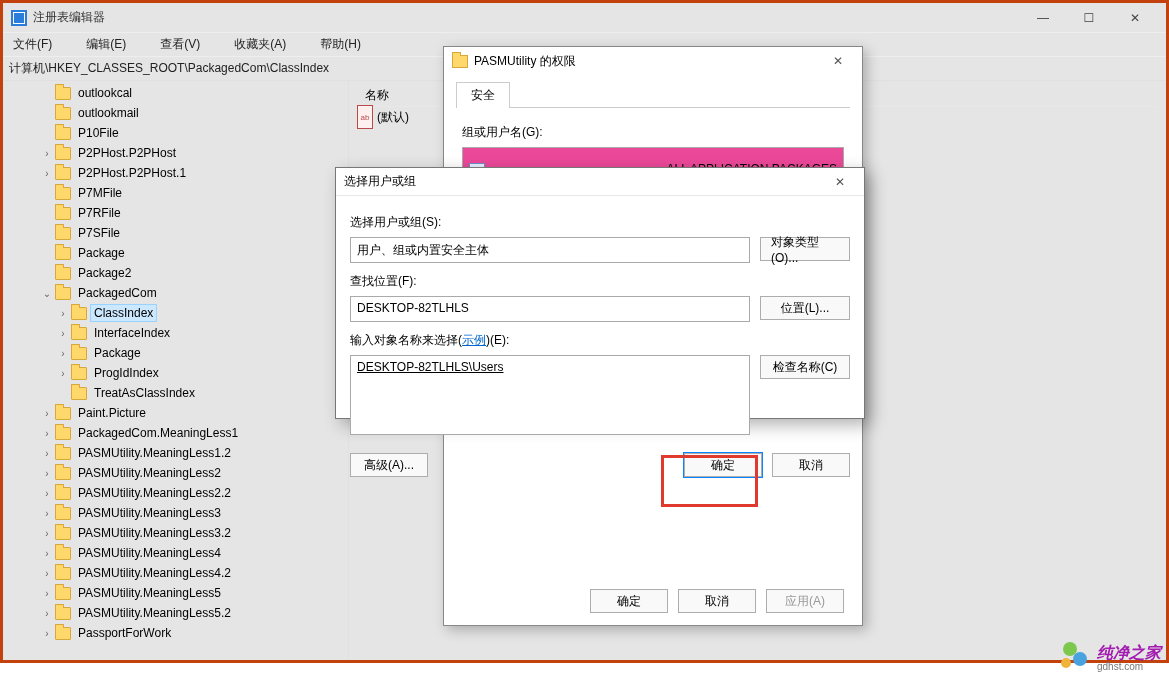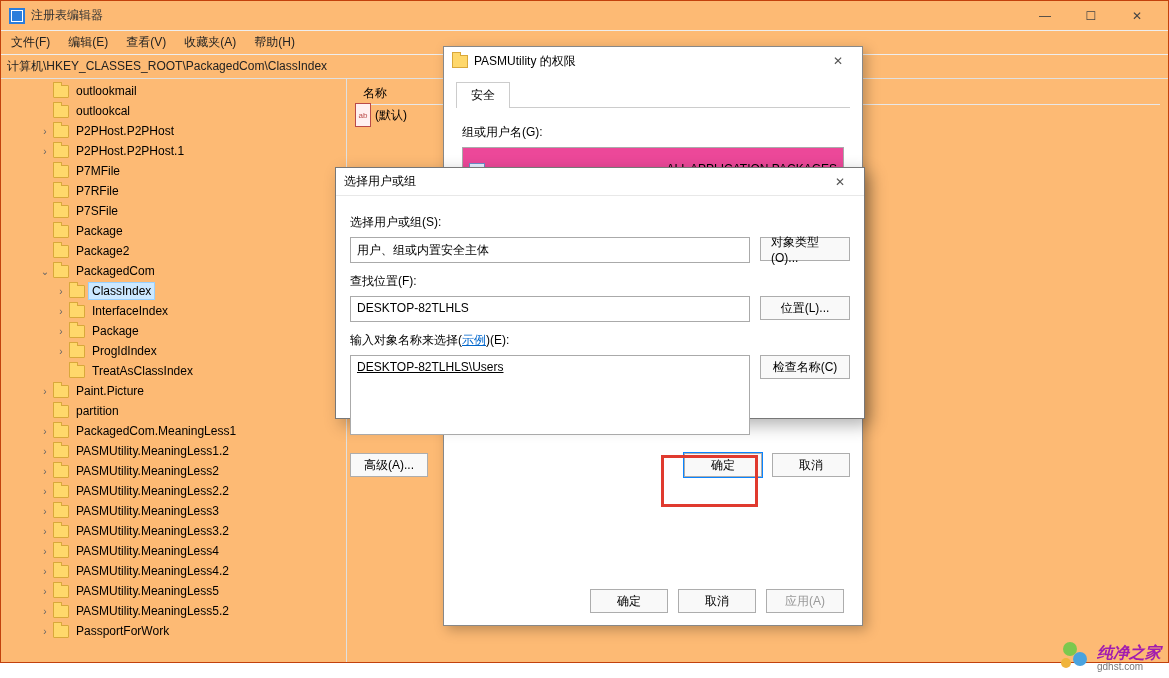--- a/index.html
+++ b/index.html
@@ -1,25 +1,25 @@
 <!DOCTYPE html>
 <html><head>
 <meta charset="utf-8">
 <style>
 * { box-sizing: border-box; margin: 0; padding: 0; font-family: "Microsoft YaHei", "Segoe UI", sans-serif; font-size: 12px; }
 body { background: #fff; width: 1169px; height: 678px; position: relative; overflow: hidden; }
 
-.main-window { position: absolute; left: 0; top: 0; width: 1169px; height: 663px; border: 1px solid #c2410c; background: #fdba74; }
+.main-window { position: absolute; left: 0; top: 0; width: 1169px; height: 663px; border: 3px solid #c2410c; background: #e5e5e5; }
 .titlebar { height: 30px; display: flex; align-items: center; padding: 0 8px; border-bottom: 1px solid #eee; }
 .titlebar .app-icon { width: 16px; height: 16px; background: #2a7ddb; margin-right: 6px; display: inline-block; position: relative; }
 .titlebar .app-icon::before { content: ""; position: absolute; inset: 2px; border: 1px solid #fff; }
 .titlebar .title-text { flex: 1; color: #333; }
 .titlebar .win-ctrl { width: 46px; height: 30px; display: flex; align-items: center; justify-content: center; color: #444; }
 
-.menubar { height: 24px; display: flex; align-items: center; padding: 0 4px; gap: 6px; border-bottom: 1px solid #eee; }
+.menubar { height: 24px; display: flex; align-items: center; padding: 0 4px; gap: 22px; border-bottom: 1px solid #eee; }
 .menubar .menu-item { padding: 2px 6px; color: #222; }
 
 .addressbar { height: 24px; border-bottom: 1px solid #e0e0e0; padding: 3px 6px; color: #222; }
 
 .content { display: flex; height: calc(100% - 30px - 24px - 24px); }
 .tree { width: 346px; border-right: 1px solid #e0e0e0; overflow-y: scroll; padding: 2px 0 2px 6px; }
 .tree-scroll { height: 100%; }
 .tree-item { display: flex; align-items: center; height: 20px; white-space: nowrap; }
 .tree-item .expander { width: 12px; text-align: center; color: #666; font-size: 10px; }
 .tree-item .folder { width: 16px; height: 13px; background: #ffd86b; border: 1px solid #d9a83a; border-radius: 1px; margin: 0 4px 0 2px; position: relative; }
@@ -98,26 +98,31 @@
     <div class="menu-item">收藏夹(A)</div>
     <div class="menu-item">帮助(H)</div>
   </div>
   <div class="addressbar">计算机\HKEY_CLASSES_ROOT\PackagedCom\ClassIndex</div>
   <div class="content">
     <div class="tree">
       <div class="tree-scroll" id="tree-container">
           <div class="tree-item" style="padding-left: 32px;">
             <span class="expander"></span>
             <span class="folder"></span>
+            <span class="label">outlookcal</span>
+          </div>
+          <div class="tree-item" style="padding-left: 32px;">
+            <span class="expander"></span>
+            <span class="folder"></span>
             <span class="label">outlookmail</span>
           </div>
           <div class="tree-item" style="padding-left: 32px;">
             <span class="expander"></span>
             <span class="folder"></span>
-            <span class="label">outlookcal</span>
+            <span class="label">P10File</span>
           </div>
           <div class="tree-item" style="padding-left: 32px;">
             <span class="expander">›</span>
             <span class="folder"></span>
             <span class="label">P2PHost.P2PHost</span>
           </div>
           <div class="tree-item" style="padding-left: 32px;">
             <span class="expander">›</span>
             <span class="folder"></span>
             <span class="label">P2PHost.P2PHost.1</span>
@@ -174,25 +179,20 @@
           </div>
           <div class="tree-item" style="padding-left: 48px;">
             <span class="expander"></span>
             <span class="folder"></span>
             <span class="label">TreatAsClassIndex</span>
           </div>
           <div class="tree-item" style="padding-left: 32px;">
             <span class="expander">›</span>
             <span class="folder"></span>
             <span class="label">Paint.Picture</span>
-          </div>
-          <div class="tree-item" style="padding-left: 32px;">
-            <span class="expander"></span>
-            <span class="folder"></span>
-            <span class="label">partition</span>
           </div>
           <div class="tree-item" style="padding-left: 32px;">
             <span class="expander">›</span>
             <span class="folder"></span>
             <span class="label">PackagedCom.MeaningLess1</span>
           </div>
           <div class="tree-item" style="padding-left: 32px;">
             <span class="expander">›</span>
             <span class="folder"></span>
             <span class="label">PASMUtility.MeaningLess1.2</span>

